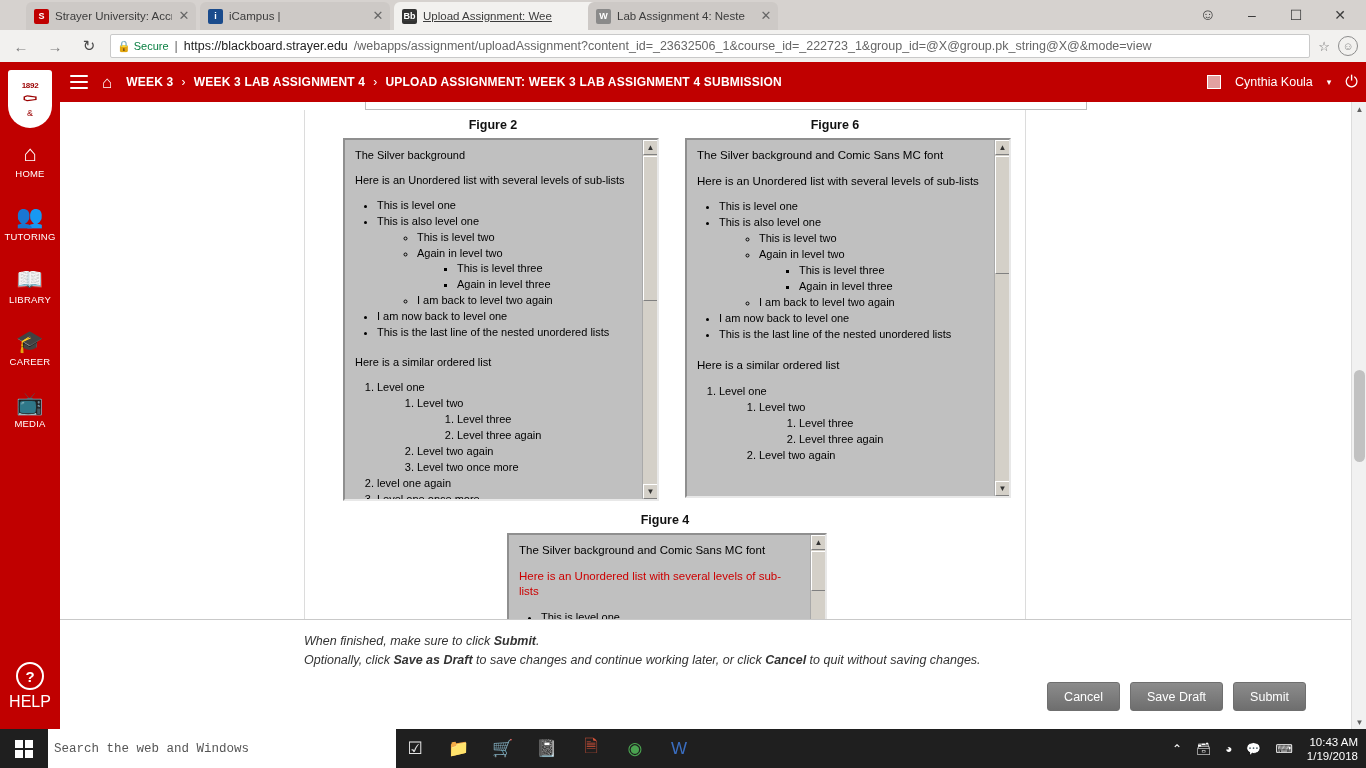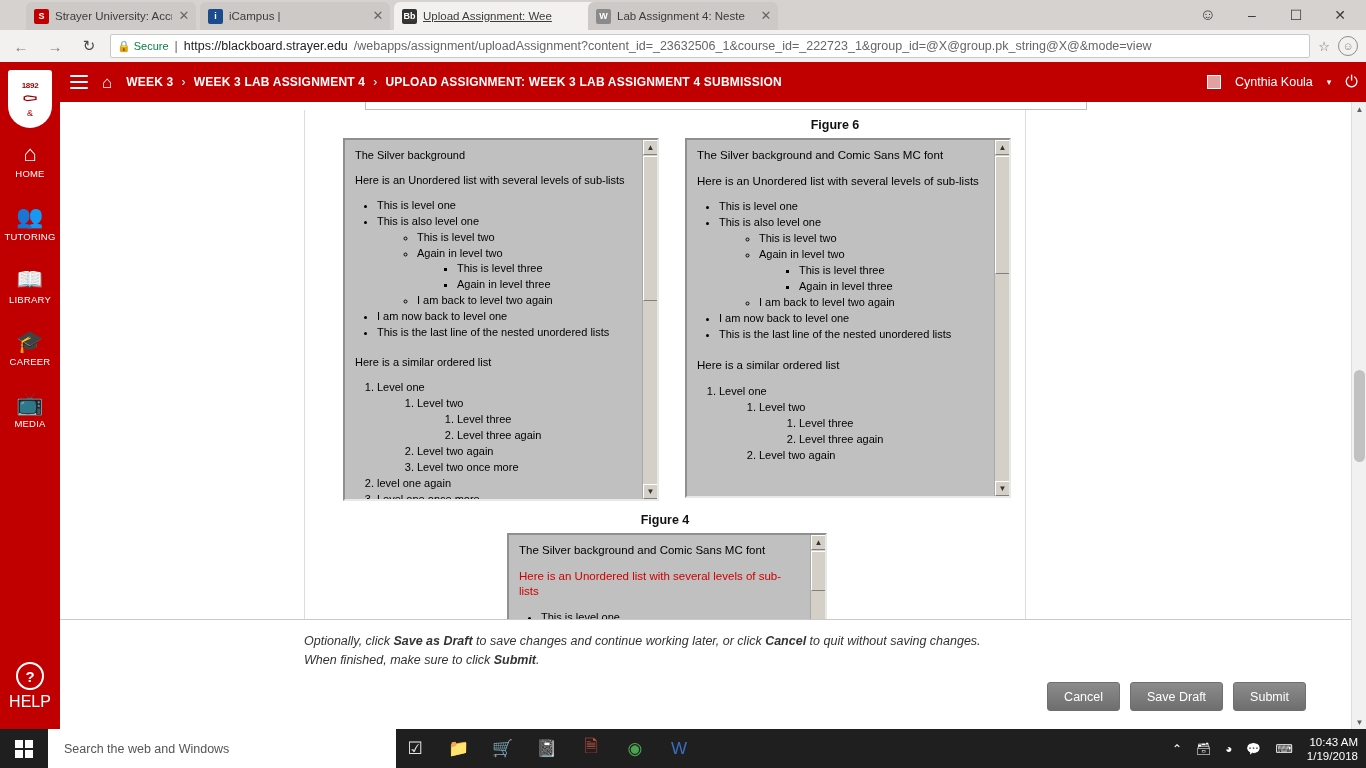--- a/index.html
+++ b/index.html
@@ -111,21 +111,21 @@
   .pagescroll { position:absolute; right:0; top:102px; width:15px; height:627px; background:#f1f1f1; border-left:1px solid #dcdcdc; }
   .pagescroll .thumb { position:absolute; left:2px; width:11px; top:268px; height:92px; background:#c1c1c1; border-radius:6px; }
   .pagescroll .arrow { position:absolute; left:0; width:15px; height:14px; font-size:8px; color:#606060; display:flex; align-items:center; justify-content:center; }
 
   
   .taskbar { position:absolute; left:0; bottom:0; width:1366px; height:39px; background:#1f1f1f; color:#fff; }
   .startbtn { position:absolute; left:0; top:0; width:48px; height:39px; background:#1f1f1f; display:flex; align-items:center; justify-content:center; }
   .winlogo { width:18px; height:18px; display:grid; grid-template-columns:1fr 1fr; grid-template-rows:1fr 1fr; gap:2px; }
   .winlogo i { background:#fff; display:block; }
   .searchbox { position:absolute; left:48px; top:0; width:348px; height:39px; background:#fff; color:#555;
-     display:flex; align-items:center; padding-left:16px; font-size:12.5px; }
+     display:flex; align-items:center; padding-left:6px; font-size:12.5px;font-family:Liberation Mono, monospace; }
   .tbicons { position:absolute; left:400px; top:0; height:39px; display:flex; align-items:center; gap:14px; }
   .tbic { width:30px; height:30px; display:flex; align-items:center; justify-content:center; font-size:17px; }
   .tray { position:absolute; right:8px; top:0; height:39px; display:flex; align-items:center; gap:14px; font-size:12px; }
   .clock { text-align:right; line-height:14px; font-size:11.5px; }
 </style>
 </head>
 <body>
 
 <div class="chrome">
   <div class="tabstrip">
@@ -236,20 +236,21 @@
   <div class="helpitem">
     <span class="helpcircle">?</span>
     <span class="lb">HELP</span>
   </div>
 </div>
 
 <div class="content">
   <div class="topstub"></div>
   <div class="page" style="left:244px; top:8px; height:509px;">
 
+    <div class="figcap" style="position:absolute; left:38px; top:8px; width:300px;">Figure 2</div>
 
     <div class="figcap" style="position:absolute; left:380px; top:8px; width:300px;">Figure 6</div>
 
     <div class="pane" style="position:absolute; left:38px; top:28px; width:316px; height:363px;">
       <div class="inner">
         <p class="ptext">The Silver background</p>
         <p class="ptext">Here is an Unordered list with several levels of sub-lists</p>
         <ul class="lvl">
           <li>This is level one</li>
           <li>This is also level one</li>
@@ -342,24 +343,24 @@
         <div class="sthumb" style="top:16px; height:40px;"></div>
       </div>
     </div>
 
   </div>
 </div>
 
 <div class="bottombar">
   <div class="instr">
     <div>
+      <span>When finished, make sure to click </span><b>Submit</b><span>.</span>
+    </div>
+    <div>
       <span>Optionally, click </span><b>Save as Draft</b><span> to save changes and continue working later, or click </span><b>Cancel</b><span> to quit without saving changes.</span>
-    </div>
-    <div>
-      <span>When finished, make sure to click </span><b>Submit</b><span>.</span>
     </div>
   </div>
   <div class="btnrow">
     <div class="btn">Cancel</div>
     <div class="btn">Save Draft</div>
     <div class="btn">Submit</div>
   </div>
 </div>
 
 <div class="pagescroll">

